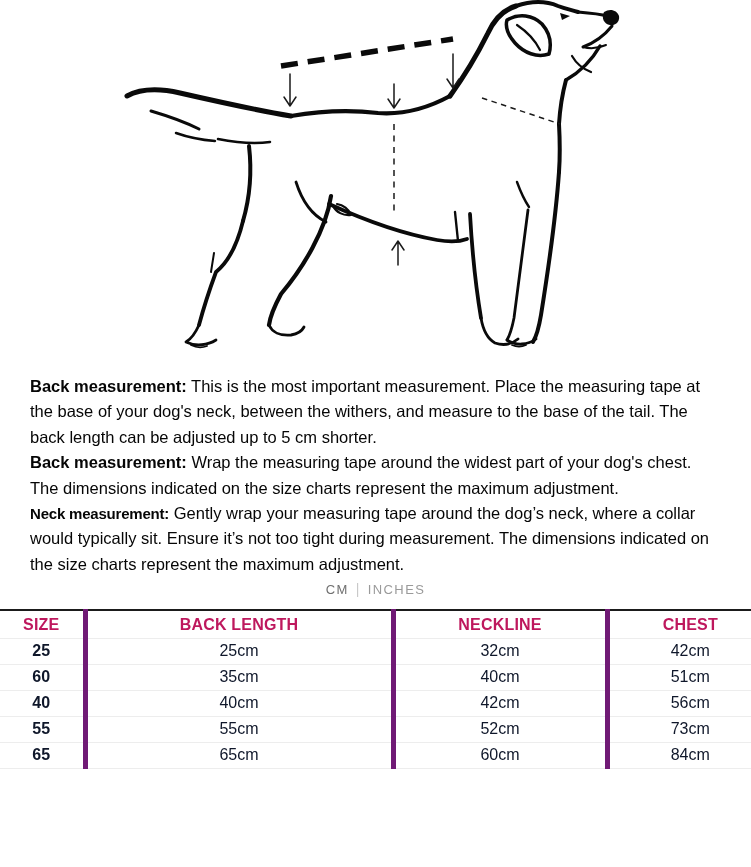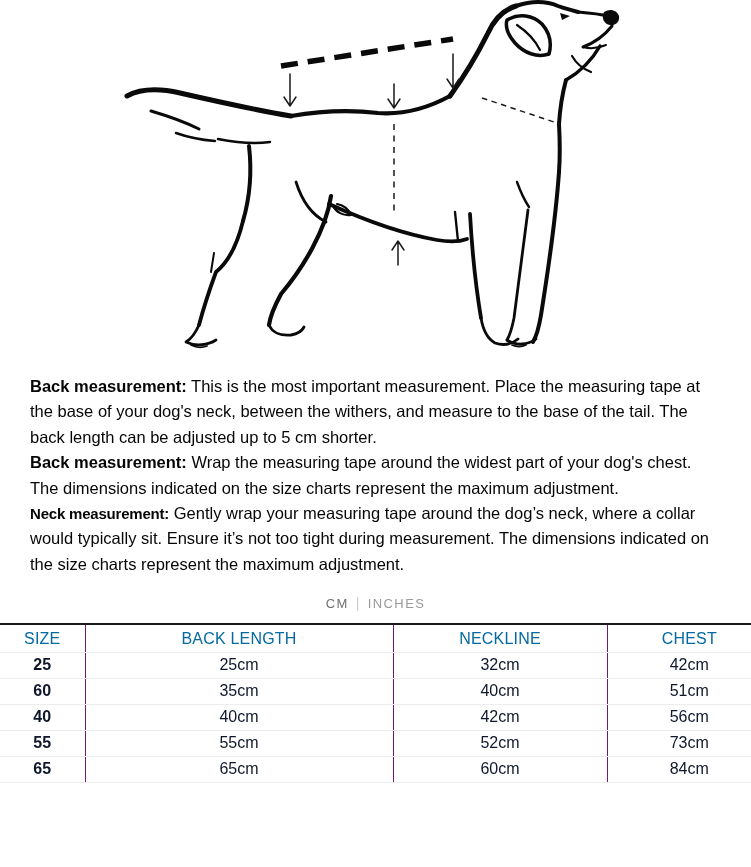--- a/index.html
+++ b/index.html
@@ -22,21 +22,21 @@
     font-size: 16.5px;
     line-height: 25.4px;
     color: #060606;
   }
   .copy p { margin: 0; }
   .copy .label { font-weight: bold; }
   .copy .label-narrow { font-weight: bold; font-size: 15px; letter-spacing: -0.2px; }
 
   
   .unit-toggle {
-    margin-top: 18px;
+    margin-top: 4px;
     text-align: center;
     font-size: 13px;
     letter-spacing: 1.4px;
     height: 20px;
   }
   .unit-toggle .unit { cursor: pointer; }
   .unit-cm { color: #6f6f6f; }
   .unit-in { color: #9a9a9a; }
   .unit-divider { color: #c9c9c9; padding: 0 7px; font-size: 14px; }
 
@@ -51,26 +51,26 @@
   .size-table th, .size-table td {
     text-align: center;
     border-bottom: 1px solid #ededed;
     font-size: 16px;
     padding: 0;
     height: 26px;
     vertical-align: middle;
     color: #0f172a;
   }
   .size-table th {
-    font-weight: normal;
+    font-weight: bold;
     height: 28px;
     letter-spacing: 0.2px;
-    color: #0369a1;
-  }
-  .size-table th + th, .size-table td + td { border-left: 1px solid #701a75; }
+    color: #be185d;
+  }
+  .size-table th + th, .size-table td + td { border-left: 5px solid #701a75; }
   .size-table .col-size  { width: 85px; }
   .size-table .col-back  { width: 308px; }
   .size-table .col-neck  { width: 214px; }
   .size-table .col-chest { width: 164px; }
   .size-table td:first-child { font-weight: bold; }
 </style>
 </head>
 <body>
 
 <div class="illustration-wrap">

